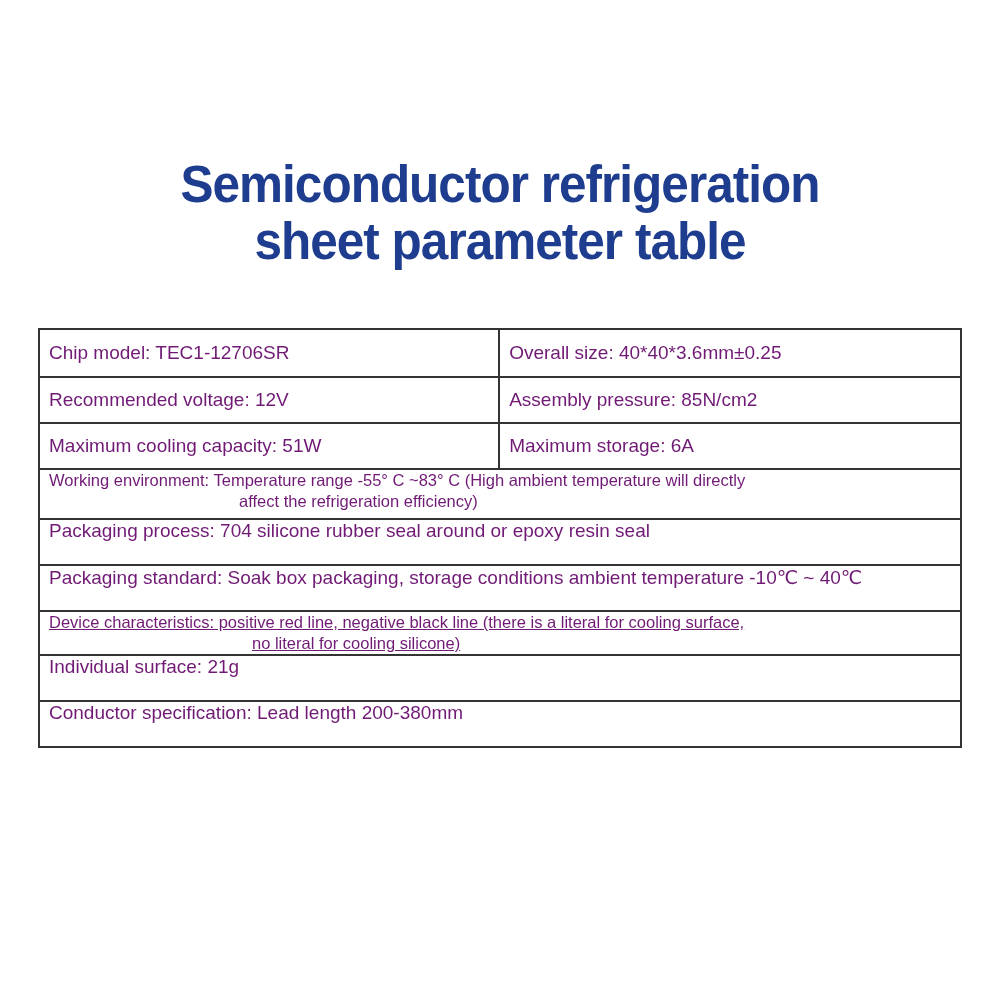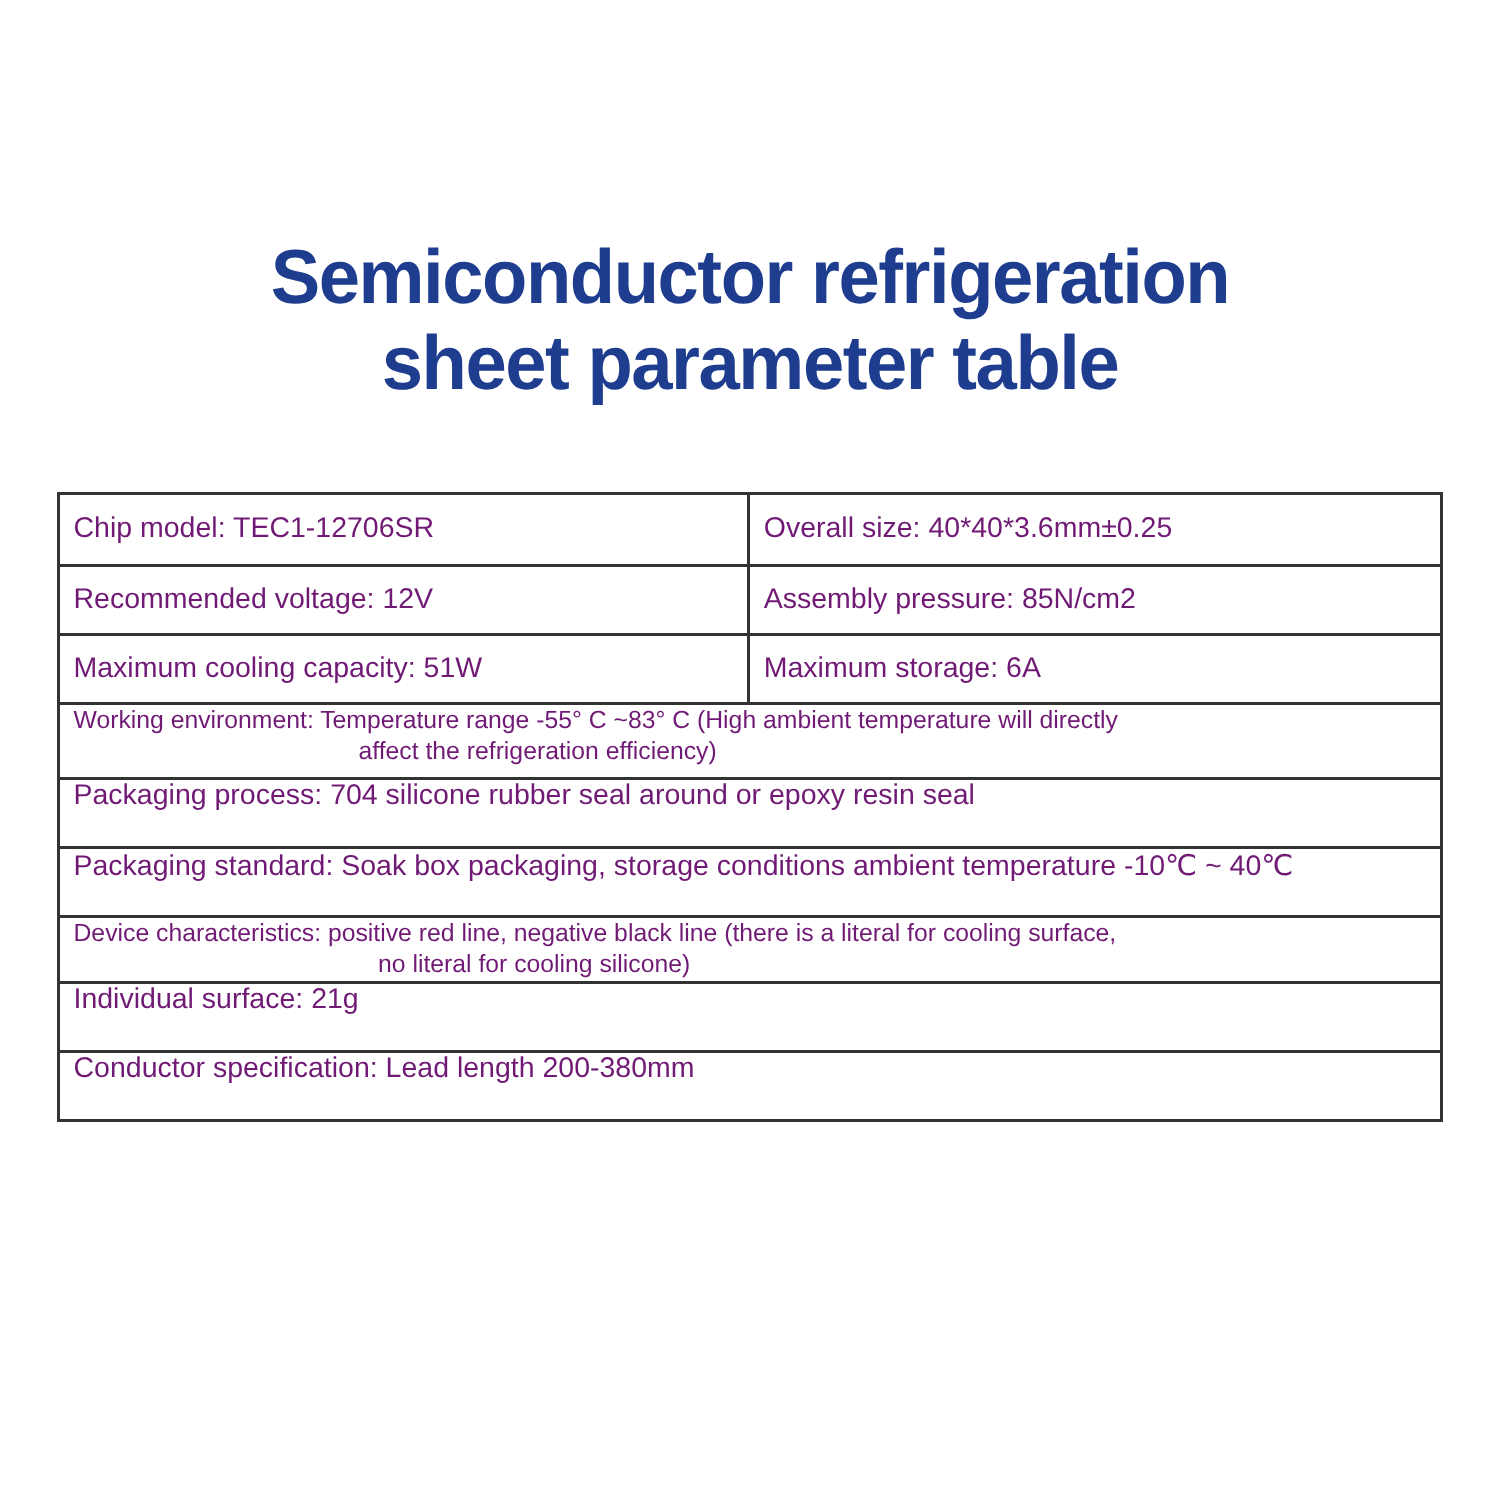--- a/index.html
+++ b/index.html
@@ -68,21 +68,21 @@
     width: 100%;
     padding-left: 9px;
     padding-right: 6px;
     font-size: 19px;
   }
   .row.full.multiline { height: 50px; }
   .row.full.multiline .cell {
     font-size: 16.5px;
     line-height: 21px;
   }
-  .row.full.multiline.tight { height: 44px; }
+  .row.full.multiline.tight { height: 44px; text-decoration: underline; }
   .line { display: block; }
   .indent-a { display: block; margin-left: 190px; }
   .indent-b { display: block; margin-left: 203px; }
 </style>
 </head>
 <body>
 
 <div class="page">
 
   <div class="title">

